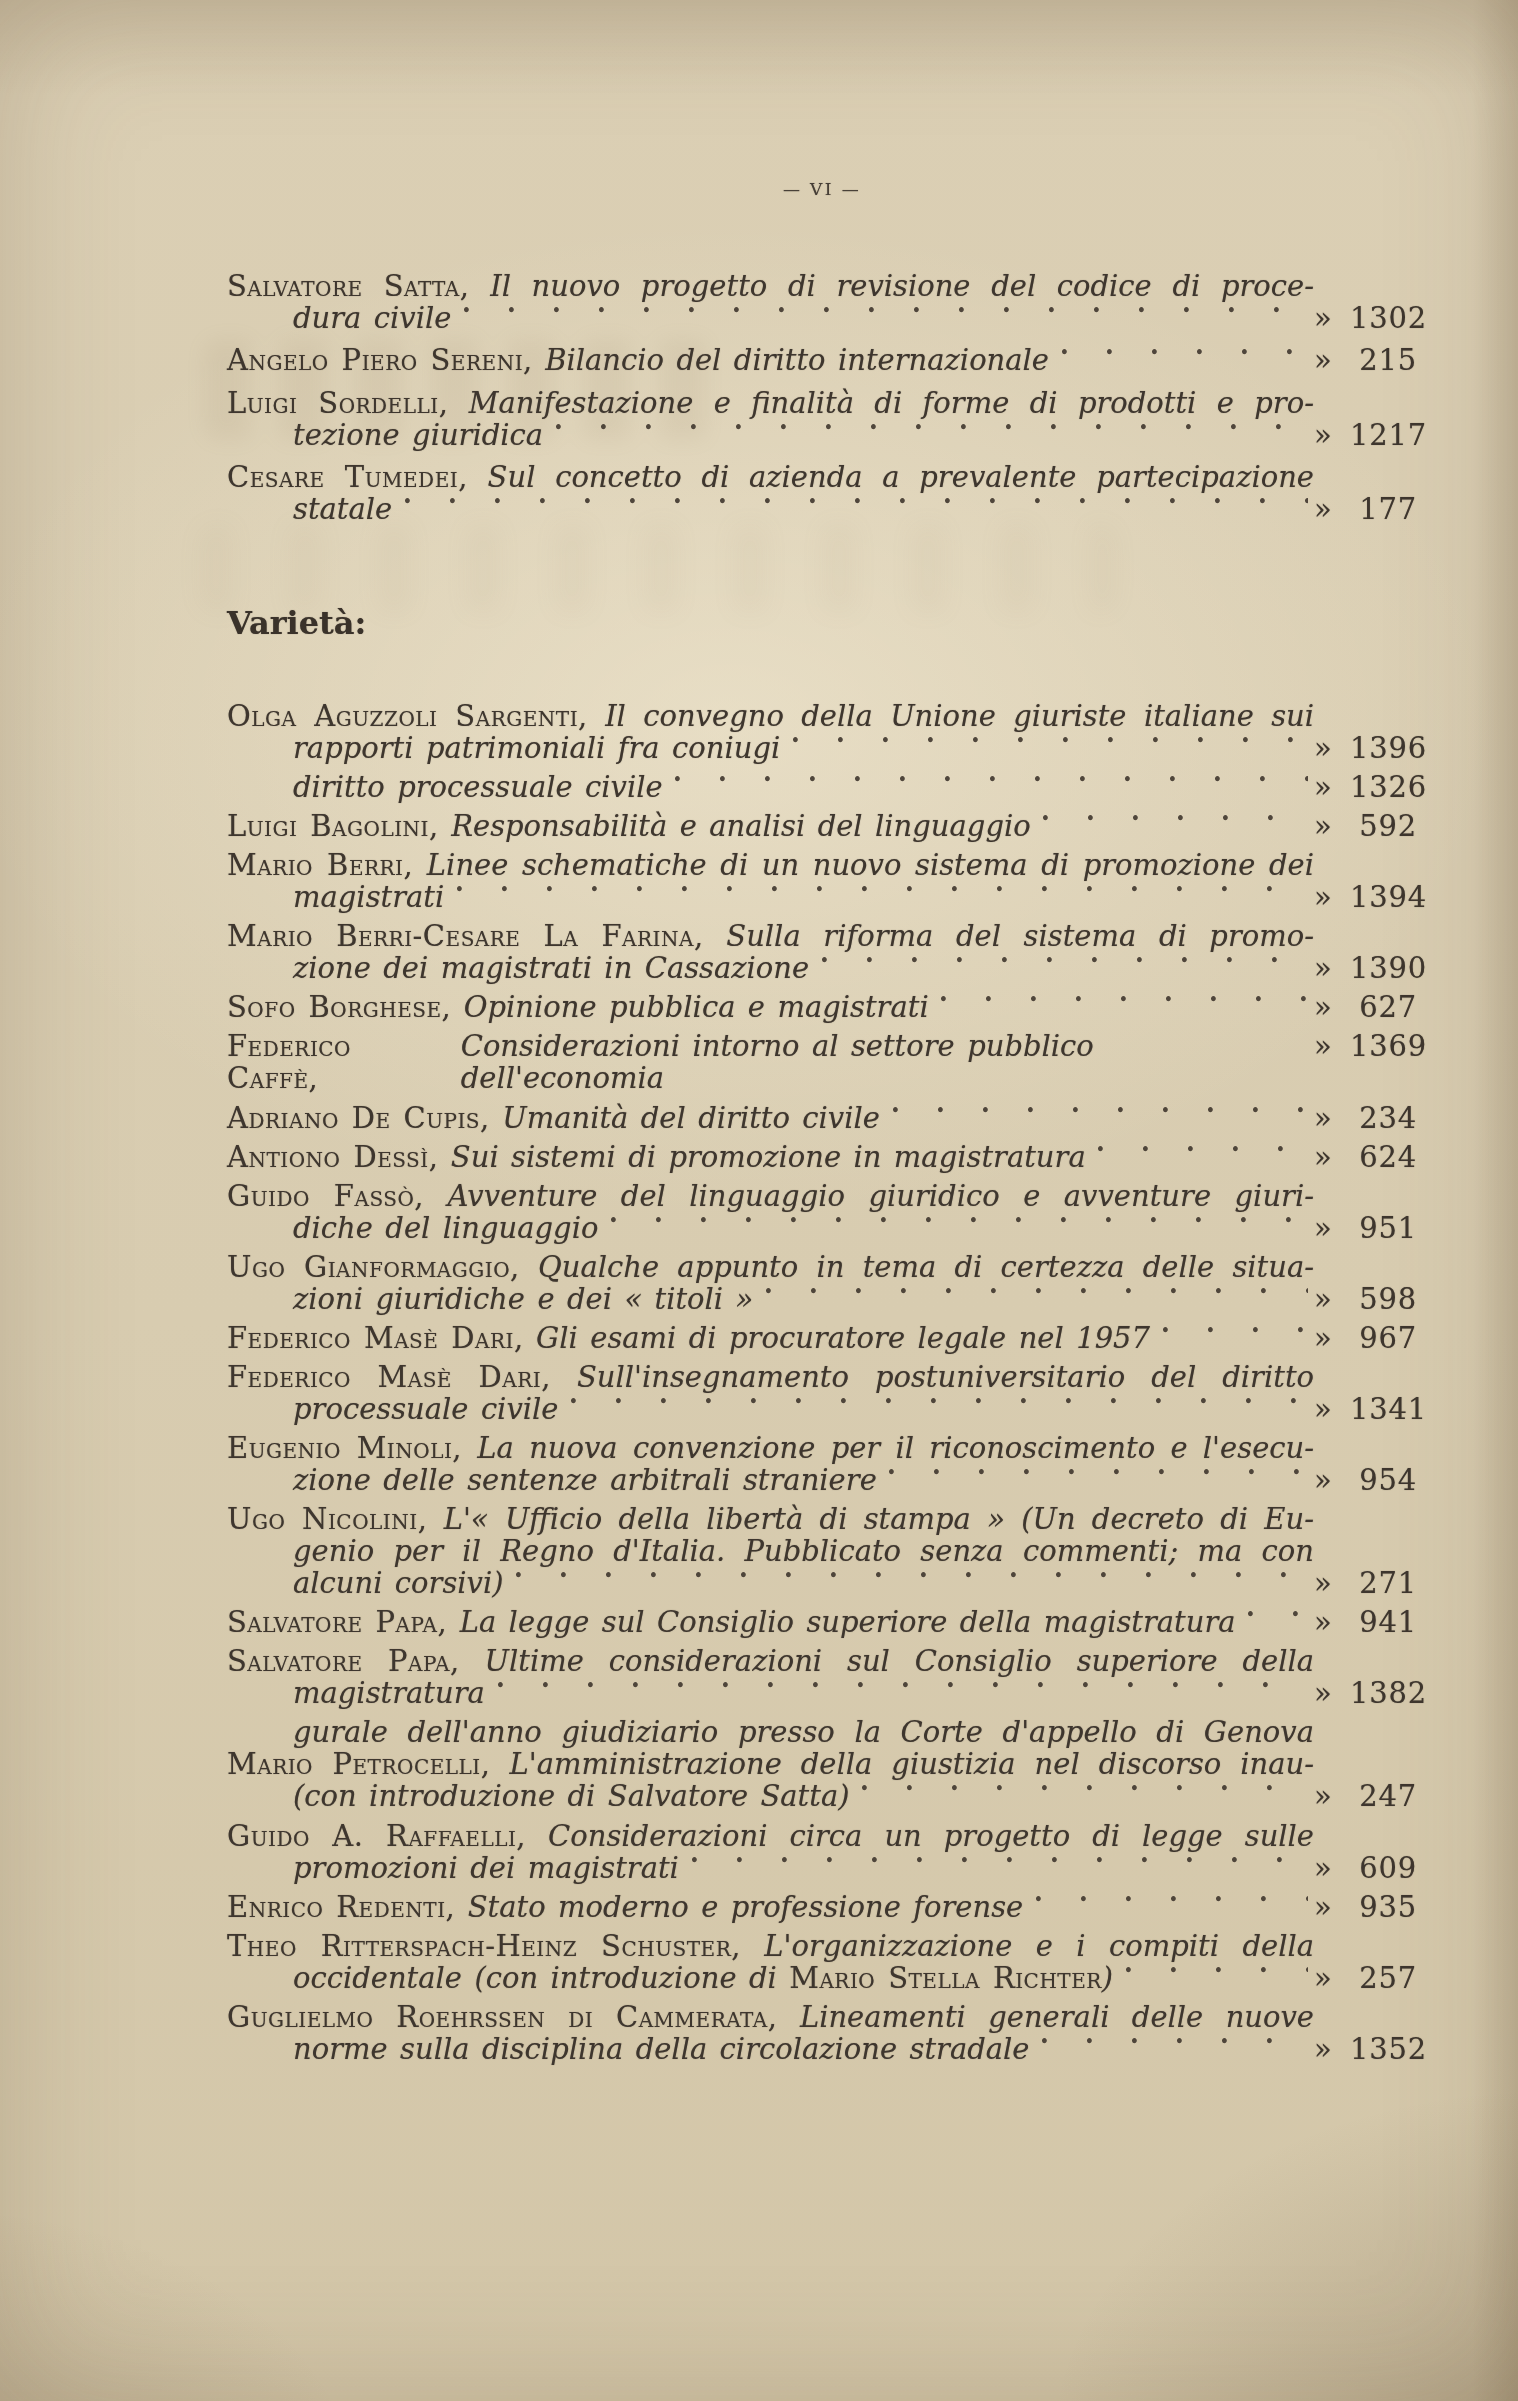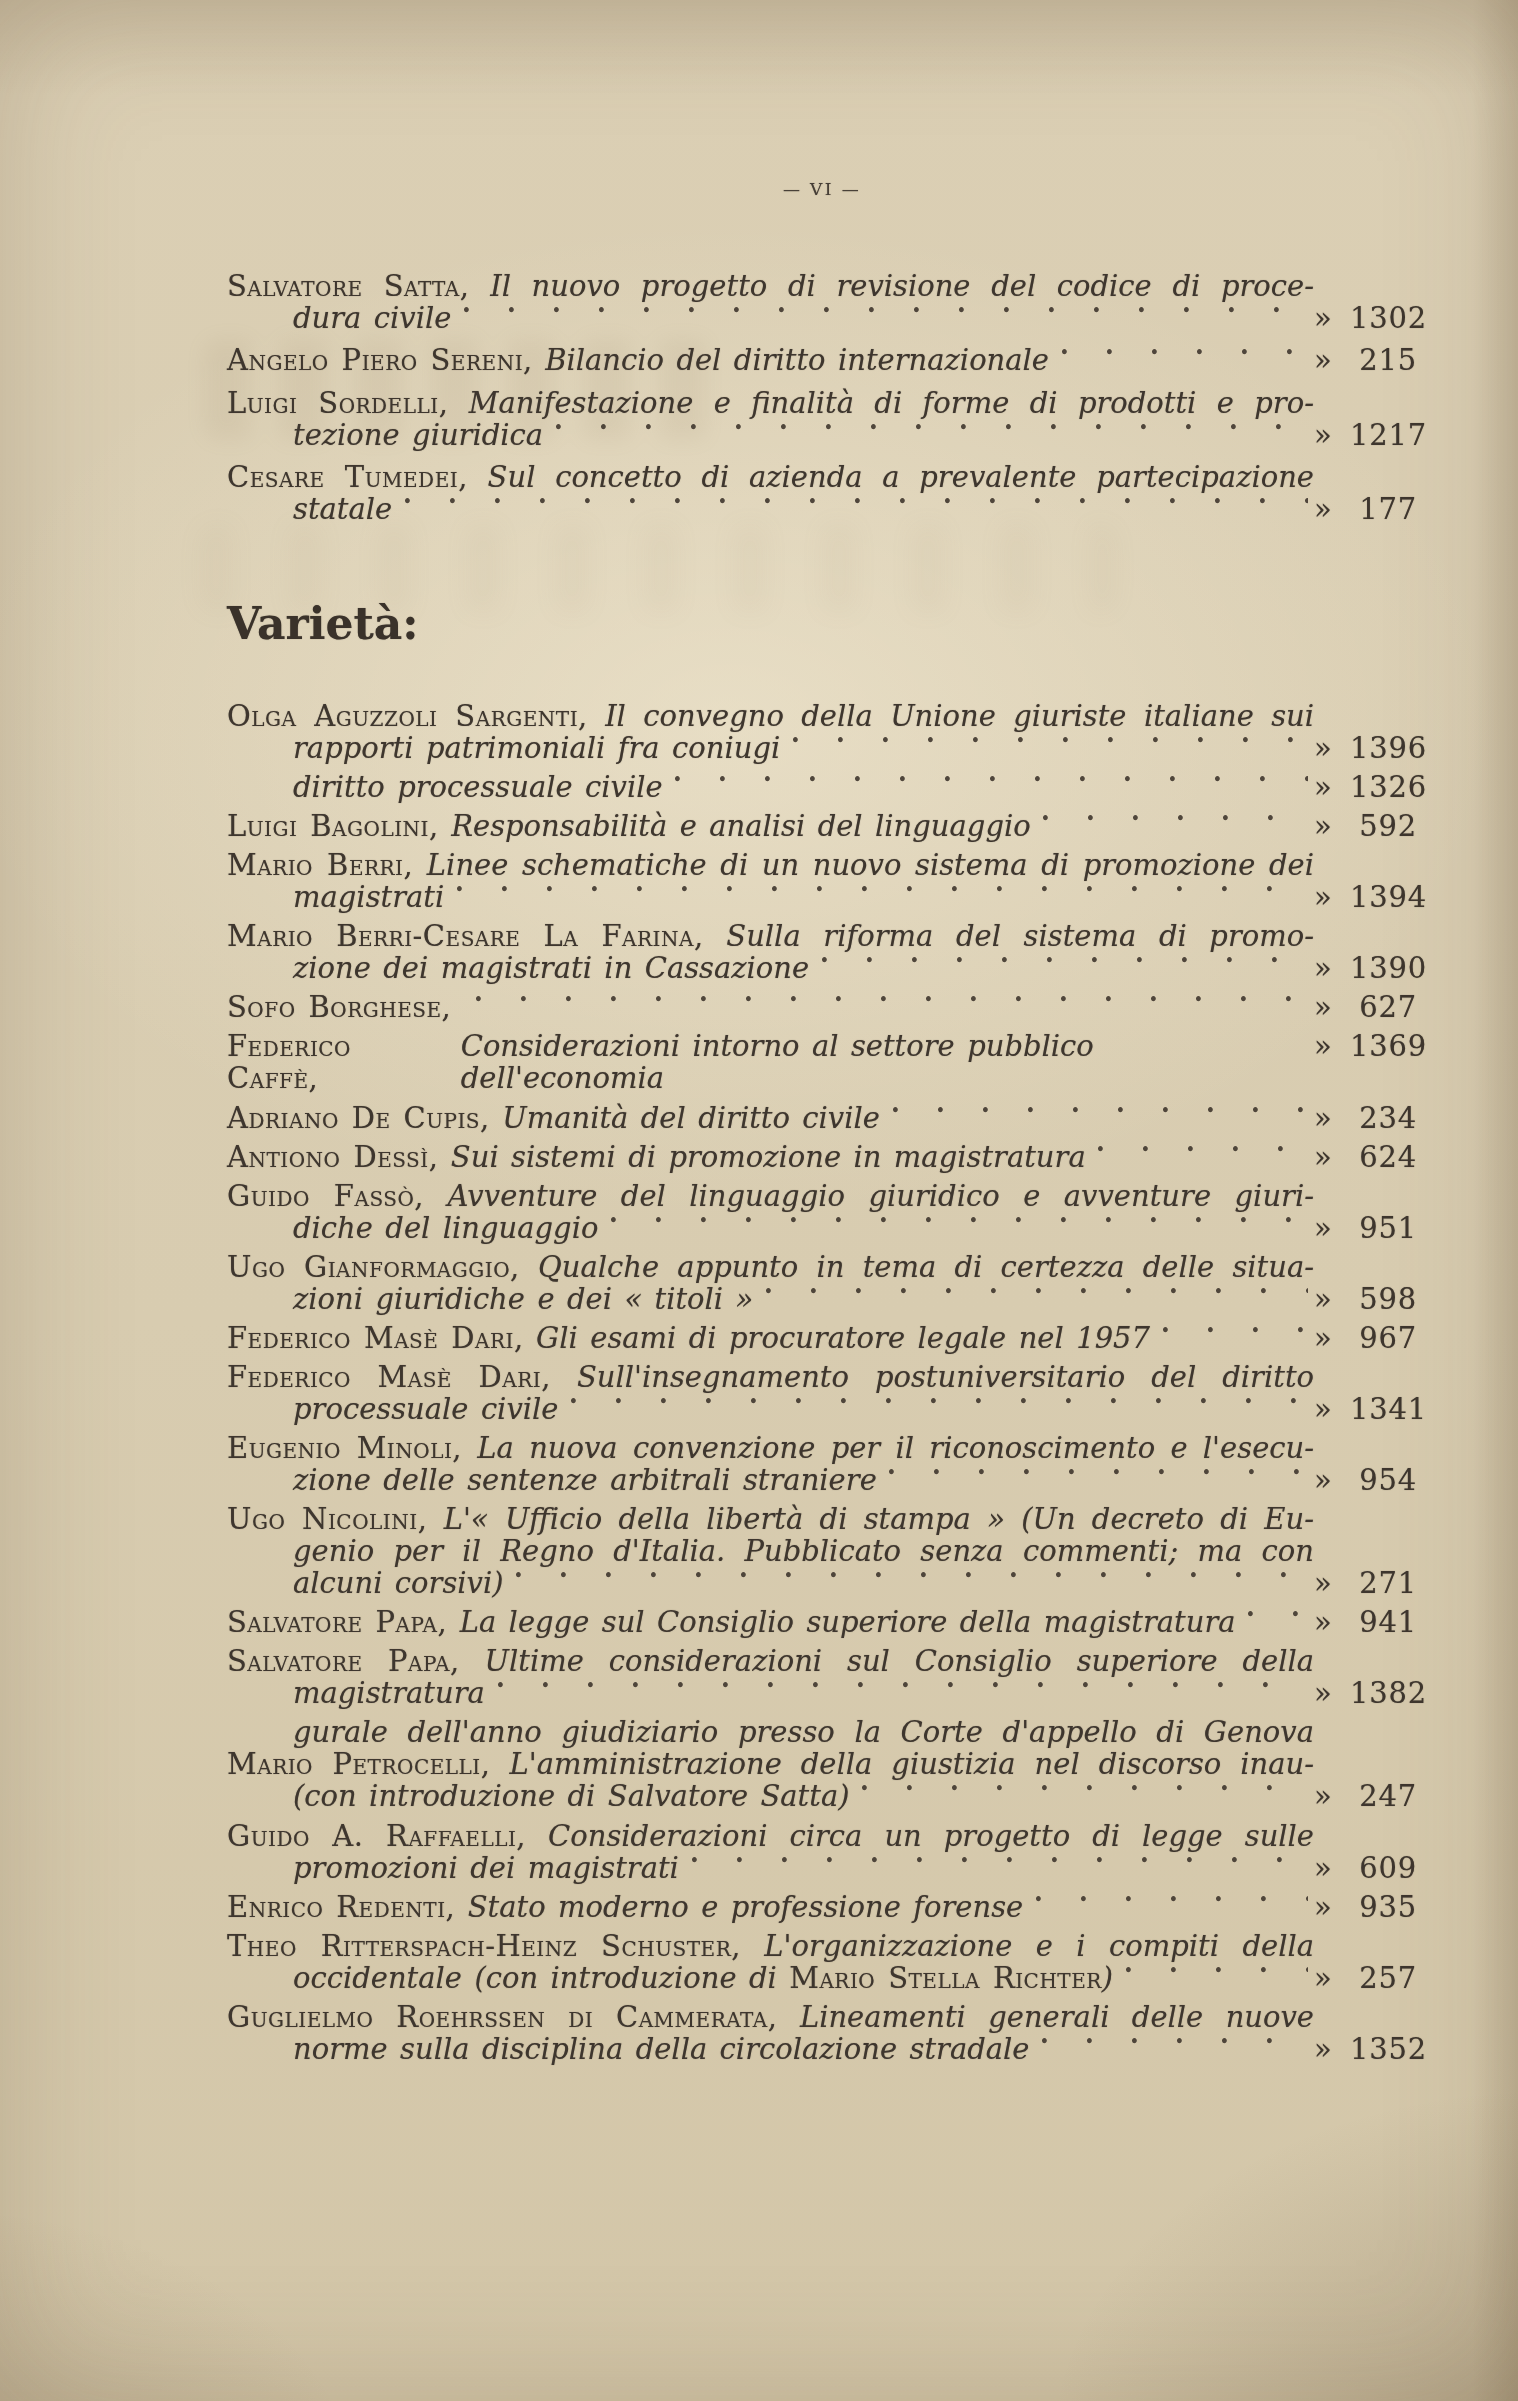--- a/index.html
+++ b/index.html
@@ -34,21 +34,21 @@
   .content{position:absolute;left:227px;top:0;width:1190px;color:#3e362e;}
   .content *{text-shadow:0 0 1px rgba(62,54,46,.5);}
   .page-header{
     margin-top:173px;text-align:center;font-size:17px;line-height:32px;
     letter-spacing:2.4px;color:#453d35;
   }
   #top-entries{margin-top:65px;}
   #top-entries .entry{margin-bottom:10.3px;}
   #varieta-entries .entry{margin-bottom:7.1px;}
   .section-heading{
-    margin:81px 0 0 0;font-size:44px;line-height:35px;font-weight:bold;color:#3a322a;
+    margin:81px 0 0 0;font-size:32px;line-height:35px;font-weight:bold;color:#3a322a;
   }
   #varieta-entries{margin-top:59px;}
   .line{font-size:29px;line-height:32px;}
   .just{text-align:justify;text-align-last:justify;margin-right:103px;word-spacing:1.6px;}
   .cont{padding-left:66px;}
   .final{display:flex;align-items:baseline;word-spacing:3.2px;}
   .author{font-variant:small-caps;letter-spacing:0.5px;}
   .t-it{font-style:italic;}
   .sc-inline{font-style:normal;font-variant:small-caps;letter-spacing:0.5px;}
   .leader{
@@ -134,21 +134,21 @@
         <div class="entry">
           <div class="line just"><span class="author">Mario Berri-Cesare La Farina,</span> <span><span class="t-it">Sulla riforma del sistema di promo-</span></span></div>
           <div class="line final cont">
             <span><span class="t-it">zione dei magistrati in Cassazione</span></span>
             <span class="leader"></span>
             <span class="guil">»</span>
             <span class="pg">1390</span>
           </div>
         </div>
         <div class="entry">
-          <div class="line final"><span class="author">Sofo Borghese,</span>&nbsp;<span class="leader"></span><span class="guil">»</span><span class="pg">627</span></div>
+          <div class="line final"><span class="author">Sofo Borghese,</span>&nbsp;<span><span class="t-it">Opinione pubblica e magistrati</span></span><span class="leader"></span><span class="guil">»</span><span class="pg">627</span></div>
         </div>
         <div class="entry">
           <div class="line final"><span class="author">Federico Caffè,</span>&nbsp;<span><span class="t-it">Considerazioni intorno al settore pubblico dell'economia</span></span><span class="leader nodots"></span><span class="guil">»</span><span class="pg">1369</span></div>
         </div>
         <div class="entry">
           <div class="line final"><span class="author">Adriano De Cupis,</span>&nbsp;<span><span class="t-it">Umanità del diritto civile</span></span><span class="leader"></span><span class="guil">»</span><span class="pg">234</span></div>
         </div>
         <div class="entry">
           <div class="line final"><span class="author">Antiono Dessì,</span>&nbsp;<span><span class="t-it">Sui sistemi di promozione in magistratura</span></span><span class="leader"></span><span class="guil">»</span><span class="pg">624</span></div>
         </div>

